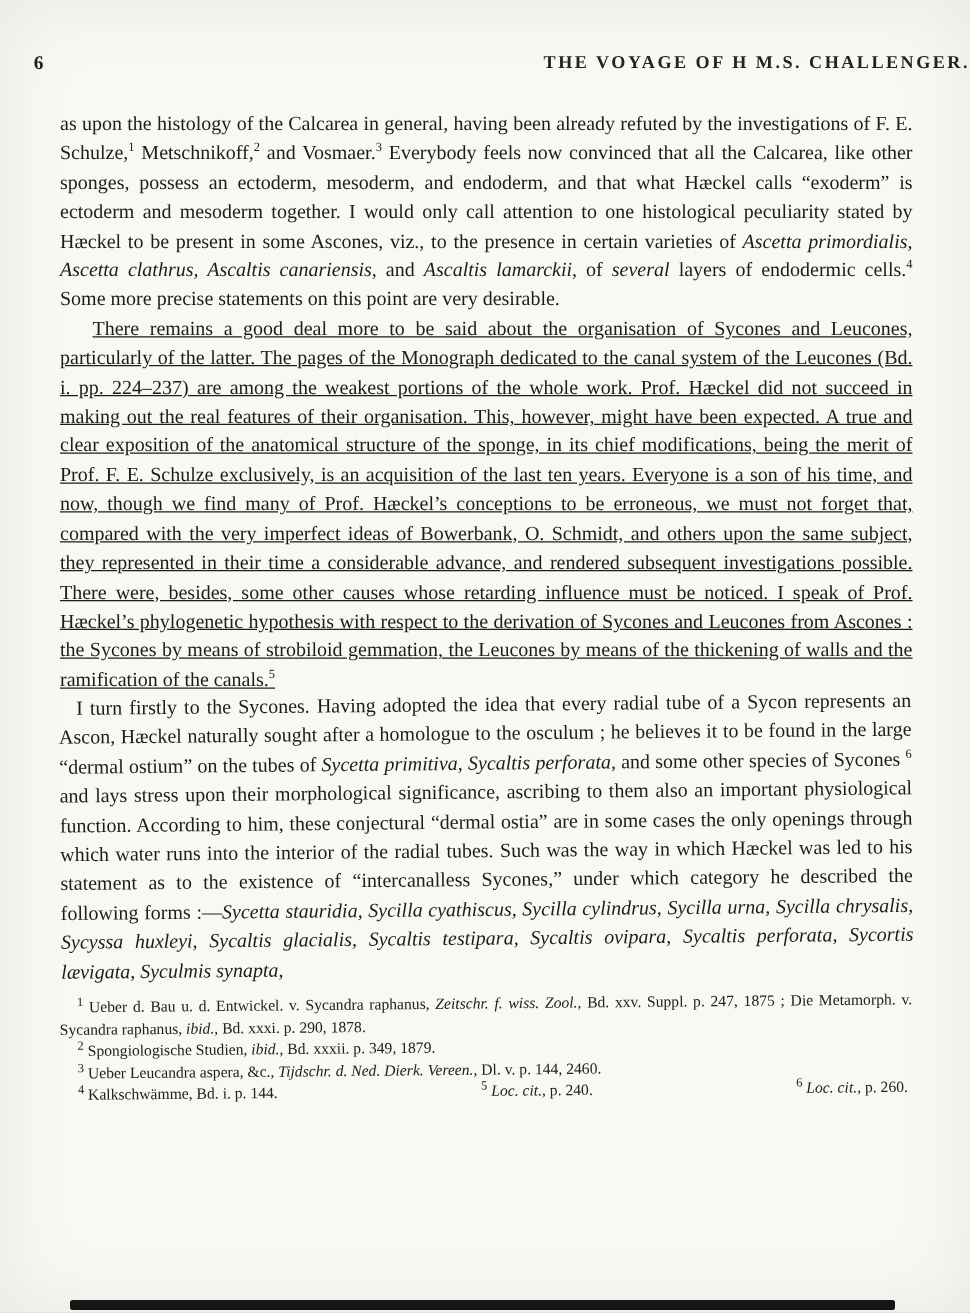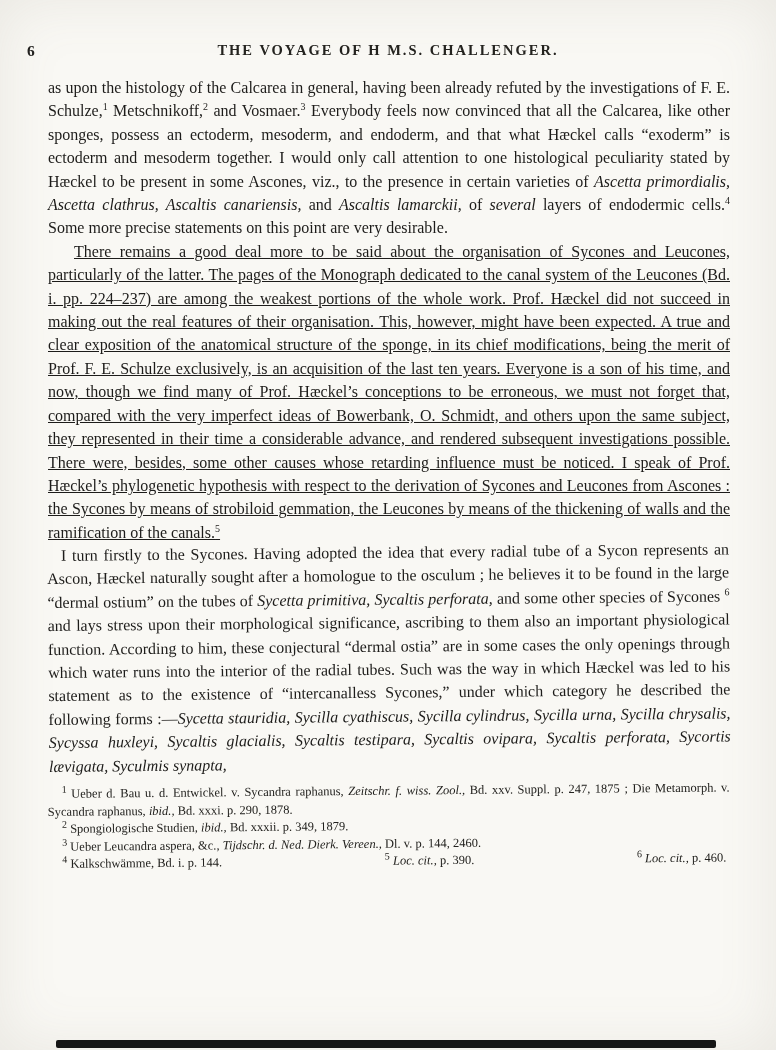--- a/index.html
+++ b/index.html
@@ -13,26 +13,26 @@
     font-family: "Liberation Serif", "DejaVu Serif", serif;
     color: #1d1c1a;
     overflow: hidden;
   }
   .header { position: absolute; top: 42px; left: 0; right: 0; height: 22px; }
   .pagenum {
     position: absolute; left: 27px; top: 0;
     font-size: 15.5px; font-weight: bold; color: #22211f;
   }
   .running-title {
-    display: block; text-align: center;
+    display: block; text-align: right;
     font-size: 14.5px; letter-spacing: 2px; font-weight: bold;
     color: #24231f;
   }
   .body {
-    position: absolute; top: 76px; left: 48px; width: 682px;
+    position: absolute; top: 88px; left: 48px; width: 682px;
     font-size: 16px; line-height: 23.4px;
     text-align: justify;
   }
   .para { margin: 0; }
   .no-indent { text-indent: 0; }
   .indent-lg { text-indent: 26px; text-decoration: underline; }
   .indent-sm { text-indent: 14px; }
   .it { font-style: italic; }
   sup { font-size: 10px; line-height: 0; vertical-align: super; }
   .tilt { transform: rotate(-0.55deg); transform-origin: left center; }
@@ -66,21 +66,21 @@
     <p class="para no-indent"><span>as upon the histology of the Calcarea in general, having been already refuted by the investigations of F. E. Schulze,</span><sup>1</sup><span> Metschnikoff,</span><sup>2</sup><span> and Vosmaer.</span><sup>3</sup><span> Everybody feels now convinced that all the Calcarea, like other sponges, possess an ectoderm, mesoderm, and endoderm, and that what Hæckel calls “exoderm” is ectoderm and mesoderm together. I would only call attention to one histological peculiarity stated by Hæckel to be present in some Ascones, viz., to the presence in certain varieties of </span><span class="it">Ascetta primordialis, Ascetta clathrus, Ascaltis canariensis,</span><span> and </span><span class="it">Ascaltis lamarckii,</span><span> of </span><span class="it">several</span><span> layers of endodermic cells.</span><sup>4</sup><span> Some more precise statements on this point are very desirable.</span></p>
     <p class="para indent-lg"><span>There remains a good deal more to be said about the organisation of Sycones and Leucones, particularly of the latter. The pages of the Monograph dedicated to the canal system of the Leucones (Bd. i. pp. 224–237) are among the weakest portions of the whole work. Prof. Hæckel did not succeed in making out the real features of their organisation. This, however, might have been expected. A true and clear exposition of the anatomical structure of the sponge, in its chief modifications, being the merit of Prof. F. E. Schulze exclusively, is an acquisition of the last ten years. Everyone is a son of his time, and now, though we find many of Prof. Hæckel’s conceptions to be erroneous, we must not forget that, compared with the very imperfect ideas of Bowerbank, O. Schmidt, and others upon the same subject, they represented in their time a considerable advance, and rendered subsequent investigations possible. There were, besides, some other causes whose retarding influence must be noticed. I speak of Prof. Hæckel’s phylogenetic hypothesis with respect to the derivation of Sycones and Leucones from Ascones : the Sycones by means of strobiloid gemmation, the Leucones by means of the thickening of walls and the ramification of the canals.</span><sup>5</sup></p>
     <p class="para indent-sm tilt"><span>I turn firstly to the Sycones. Having adopted the idea that every radial tube of a Sycon represents an Ascon, Hæckel naturally sought after a homologue to the osculum ; he believes it to be found in the large “dermal ostium” on the tubes of </span><span class="it">Sycetta primitiva, Sycaltis perforata,</span><span> and some other species of Sycones </span><sup>6</sup><span> and lays stress upon their morphological significance, ascribing to them also an important physiological function. According to him, these conjectural “dermal ostia” are in some cases the only openings through which water runs into the interior of the radial tubes. Such was the way in which Hæckel was led to his statement as to the existence of “intercanalless Sycones,” under which category he described the following forms :—</span><span class="it">Sycetta stauridia, Sycilla cyathiscus, Sycilla cylindrus, Sycilla urna, Sycilla chrysalis, Sycyssa huxleyi, Sycaltis glacialis, Sycaltis testipara, Sycaltis ovipara, Sycaltis perforata, Sycortis lævigata, Syculmis synapta,</span></p>
 
     <div class="footnotes tilt">
       <p class="fn"><sup>1</sup><span> Ueber d. Bau u. d. Entwickel. v. Sycandra raphanus, </span><span class="it">Zeitschr. f. wiss. Zool.,</span><span> Bd. xxv. Suppl. p. 247, 1875 ; Die Metamorph. v. Sycandra raphanus, </span><span class="it">ibid.,</span><span> Bd. xxxi. p. 290, 1878.</span></p>
       <p class="fn"><sup>2</sup><span> Spongiologische Studien, </span><span class="it">ibid.,</span><span> Bd. xxxii. p. 349, 1879.</span></p>
       <p class="fn"><sup>3</sup><span> Ueber Leucandra aspera, &amp;c., </span><span class="it">Tijdschr. d. Ned. Dierk. Vereen.,</span><span> Dl. v. p. 144, 2460.</span></p>
       <div class="fn-row">
         <span><sup>4</sup><span> Kalkschwämme, Bd. i. p. 144.</span></span>
-        <span><sup>5</sup><span> </span><span class="it">Loc. cit.,</span><span> p. 390.</span></span>
-        <span><sup>6</sup><span> </span><span class="it">Loc. cit.,</span><span> p. 460.</span></span>
+        <span><sup>5</sup><span> </span><span class="it">Loc. cit.,</span><span> p. 240.</span></span>
+        <span><sup>6</sup><span> </span><span class="it">Loc. cit.,</span><span> p. 260.</span></span>
       </div>
     </div>
   </div>
 
   <div class="scan-bar"></div>
 
 </div>
 
 </body></html>

